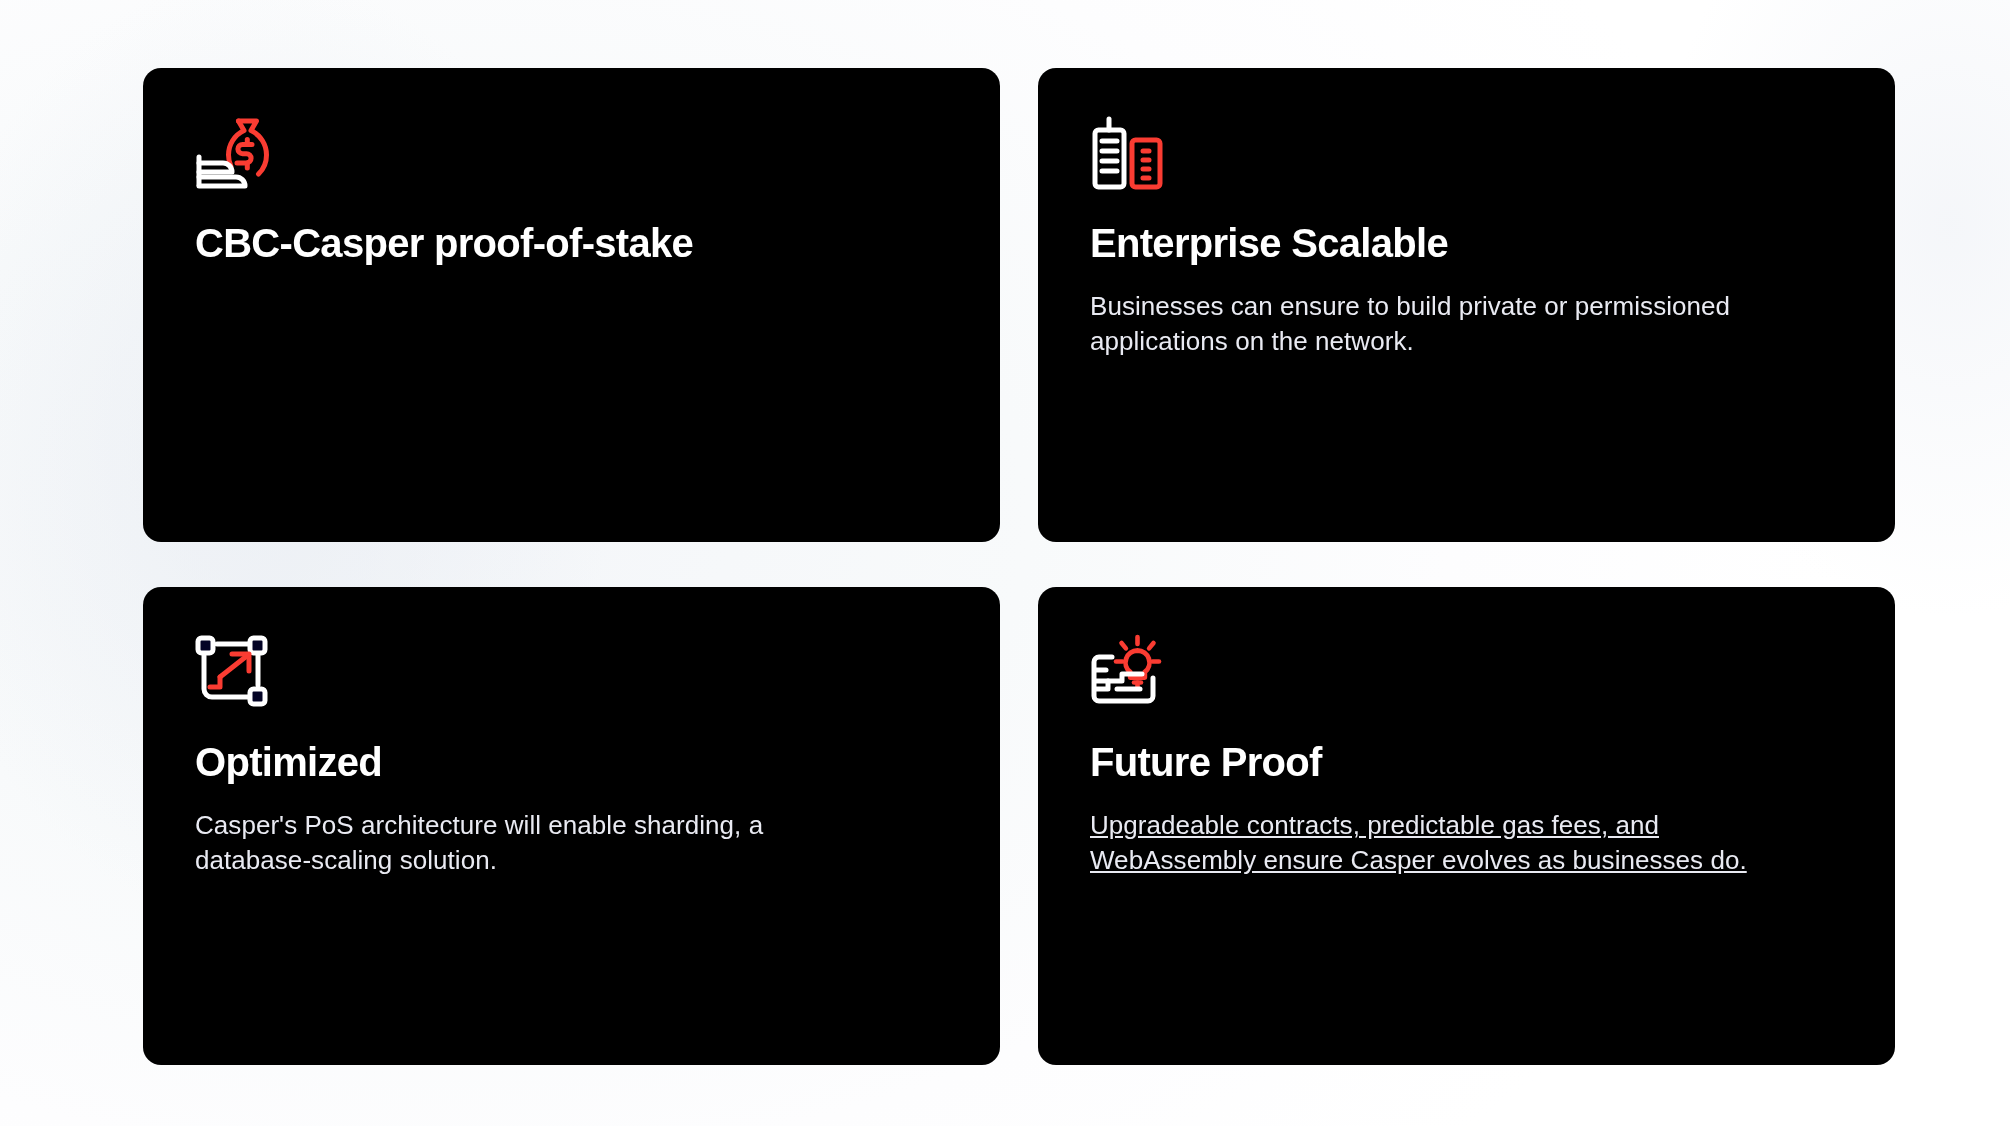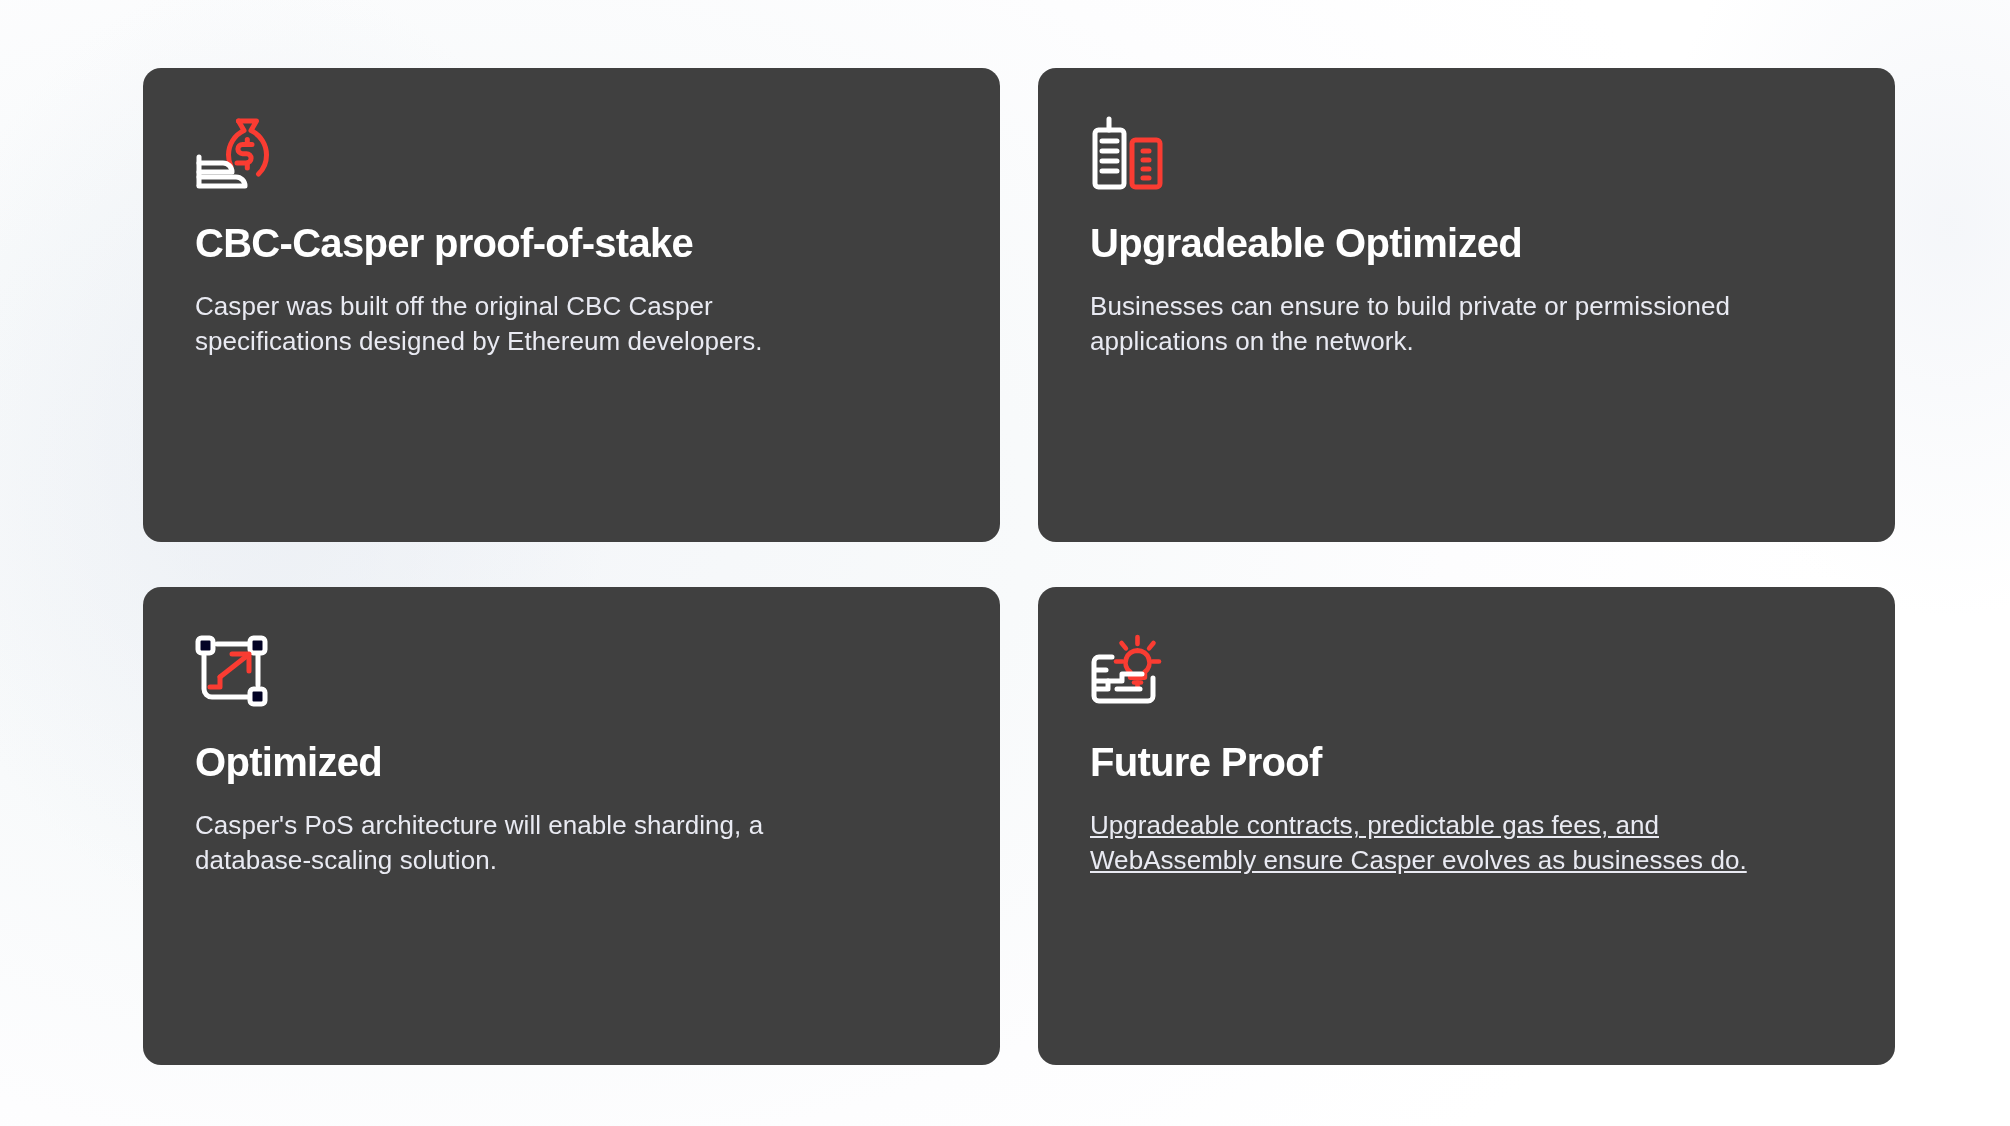--- a/index.html
+++ b/index.html
@@ -36,21 +36,21 @@
     width: 1727px;
     height: 997px;
     display: grid;
     grid-template-columns: 857px 857px;
     grid-template-rows: 474px 478px;
     column-gap: 38px;
     row-gap: 45px;
   }
 
   .feature-card {
-    background: #404040;
+    background: #000000;
     border-radius: 18px;
     padding: 47px 52px 0 52px;
     overflow: hidden;
     position: relative;
   }
 
   .card-icon {
     width: 84px;
     height: 76px;
     margin-bottom: 29px;
@@ -90,32 +90,31 @@
       <path d="M43.5 6 h18 l-5.5 9.5 c9.5 4.5 15.5 14 15.5 24.5 c0 7.5 -3 14.2 -8 19" stroke="#fa3c32" stroke-width="5" stroke-linecap="round" stroke-linejoin="round"></path>
       <path d="M43.5 6 l5.5 9.5 c-9.5 4.5 -15.5 14 -15.5 24.5 c0 4 0.9 7.8 2.4 11.2" stroke="#fa3c32" stroke-width="5" stroke-linecap="round" stroke-linejoin="round"></path>
       <path d="M57 29.5 h-9.5 a4.6 4.6 0 0 0 0 9.2 h4 a4.6 4.6 0 0 1 0 9.2 H42" stroke="#fa3c32" stroke-width="5" stroke-linecap="round" stroke-linejoin="round"></path>
       <path d="M52.3 24.5 v5" stroke="#fa3c32" stroke-width="5" stroke-linecap="round"></path>
       <path d="M52.3 47.9 v5.2" stroke="#fa3c32" stroke-width="5" stroke-linecap="round"></path>
       <path d="M4 42 v28" stroke="#ffffff" stroke-width="5" stroke-linecap="round"></path>
       <path d="M4 48 h24 a9 9 0 0 1 9 9 h-33" stroke="#ffffff" stroke-width="5" stroke-linecap="round" stroke-linejoin="round"></path>
       <path d="M4 62 h37 a9 9 0 0 1 9 9 H4" stroke="#ffffff" stroke-width="5" stroke-linecap="round" stroke-linejoin="round"></path>
     </svg>
     <div class="card-title">CBC-Casper proof-of-stake</div>
-    <div class="card-desc">Casper was built off the original CBC Casper specifications designed by Ethereum developers.</div>
   </div>
 
   <div class="feature-card">
     <svg class="card-icon" viewBox="0 0 84 76" fill="none">
       <path d="M19 4 v11" stroke="#ffffff" stroke-width="5" stroke-linecap="round"></path>
       <rect x="5" y="15" width="29" height="57" rx="3.5" stroke="#ffffff" stroke-width="5" stroke-linejoin="round"></rect>
       <path d="M12 26 h15 M12 36 h15 M12 46 h15 M12 56 h15" stroke="#ffffff" stroke-width="5" stroke-linecap="round"></path>
       <rect x="42" y="25" width="28" height="47" rx="3.5" stroke="#fa3c32" stroke-width="5" stroke-linejoin="round"></rect>
       <path d="M53 36 h6 M53 45 h6 M53 54 h6 M53 63 h6" stroke="#fa3c32" stroke-width="5" stroke-linecap="round"></path>
     </svg>
-    <div class="card-title">Upgradeable Optimized</div>
+    <div class="card-title">Enterprise Scalable</div>
     <div class="card-desc">Businesses can ensure to build private or permissioned applications on the network.</div>
   </div>
 
   <div class="feature-card">
     <svg class="card-icon" viewBox="0 0 84 76" fill="none">
       <path d="M9 22 v33 a8 8 0 0 0 8 8 h38" stroke="#ffffff" stroke-width="5" stroke-linecap="round" stroke-linejoin="round"></path>
       <path d="M22 10 h33 a8 8 0 0 1 8 8 v33" stroke="#ffffff" stroke-width="5" stroke-linecap="round" stroke-linejoin="round"></path>
       <rect x="3" y="4" width="15" height="15" rx="3.5" fill="#030325" stroke="#ffffff" stroke-width="5"></rect>
       <rect x="55" y="4" width="15" height="15" rx="3.5" fill="#030325" stroke="#ffffff" stroke-width="5"></rect>
       <rect x="55" y="55" width="15" height="15" rx="3.5" fill="#030325" stroke="#ffffff" stroke-width="5"></rect>

